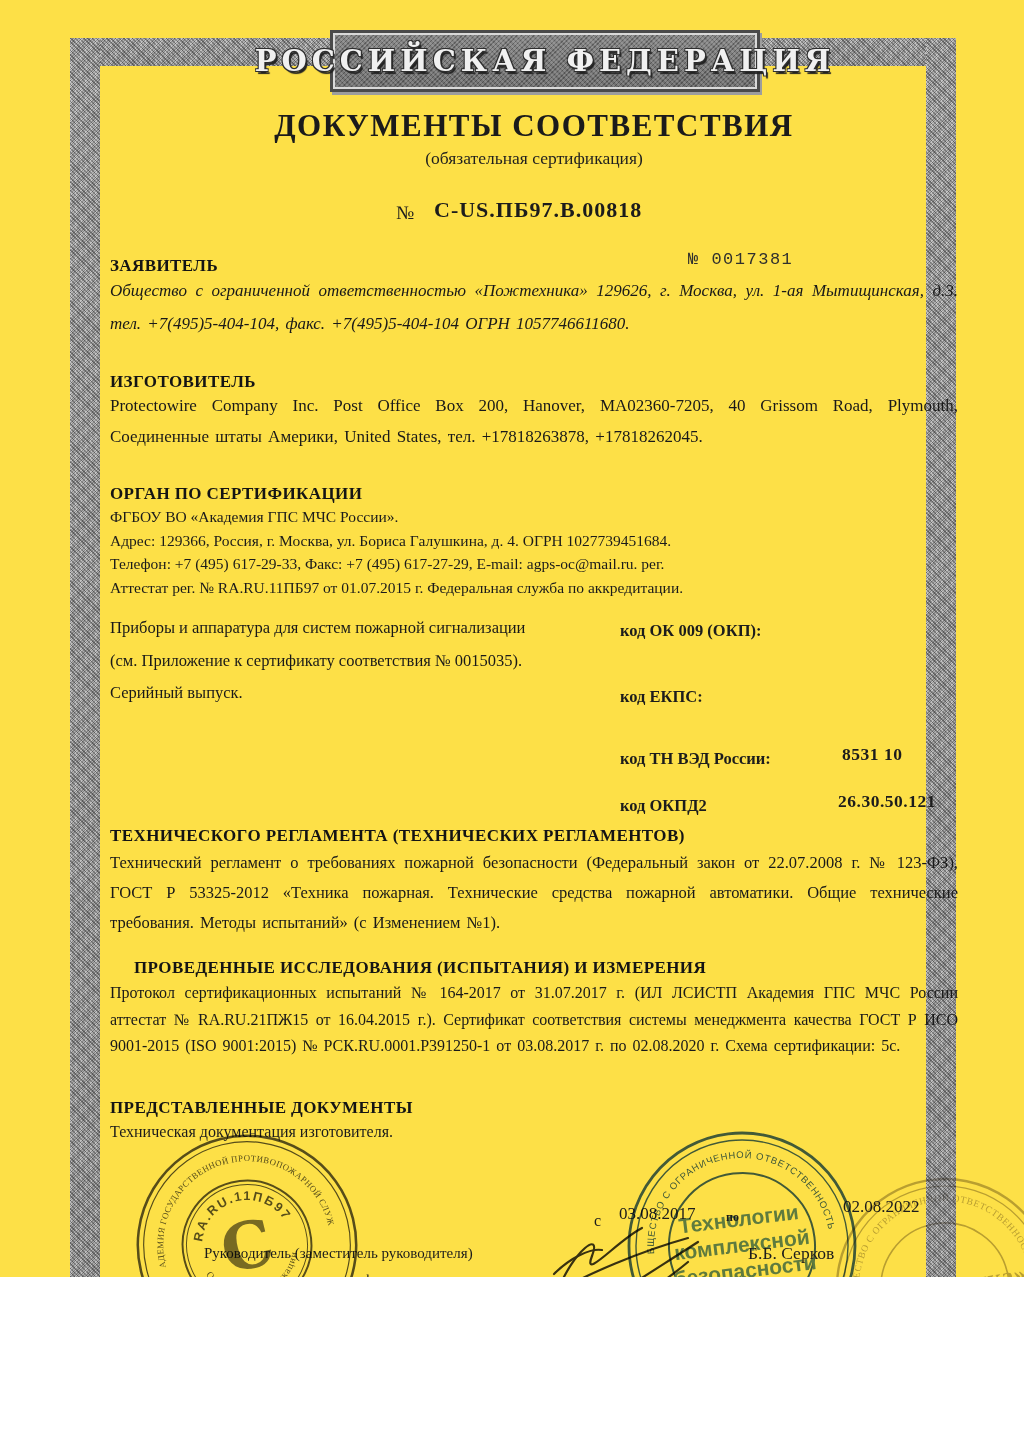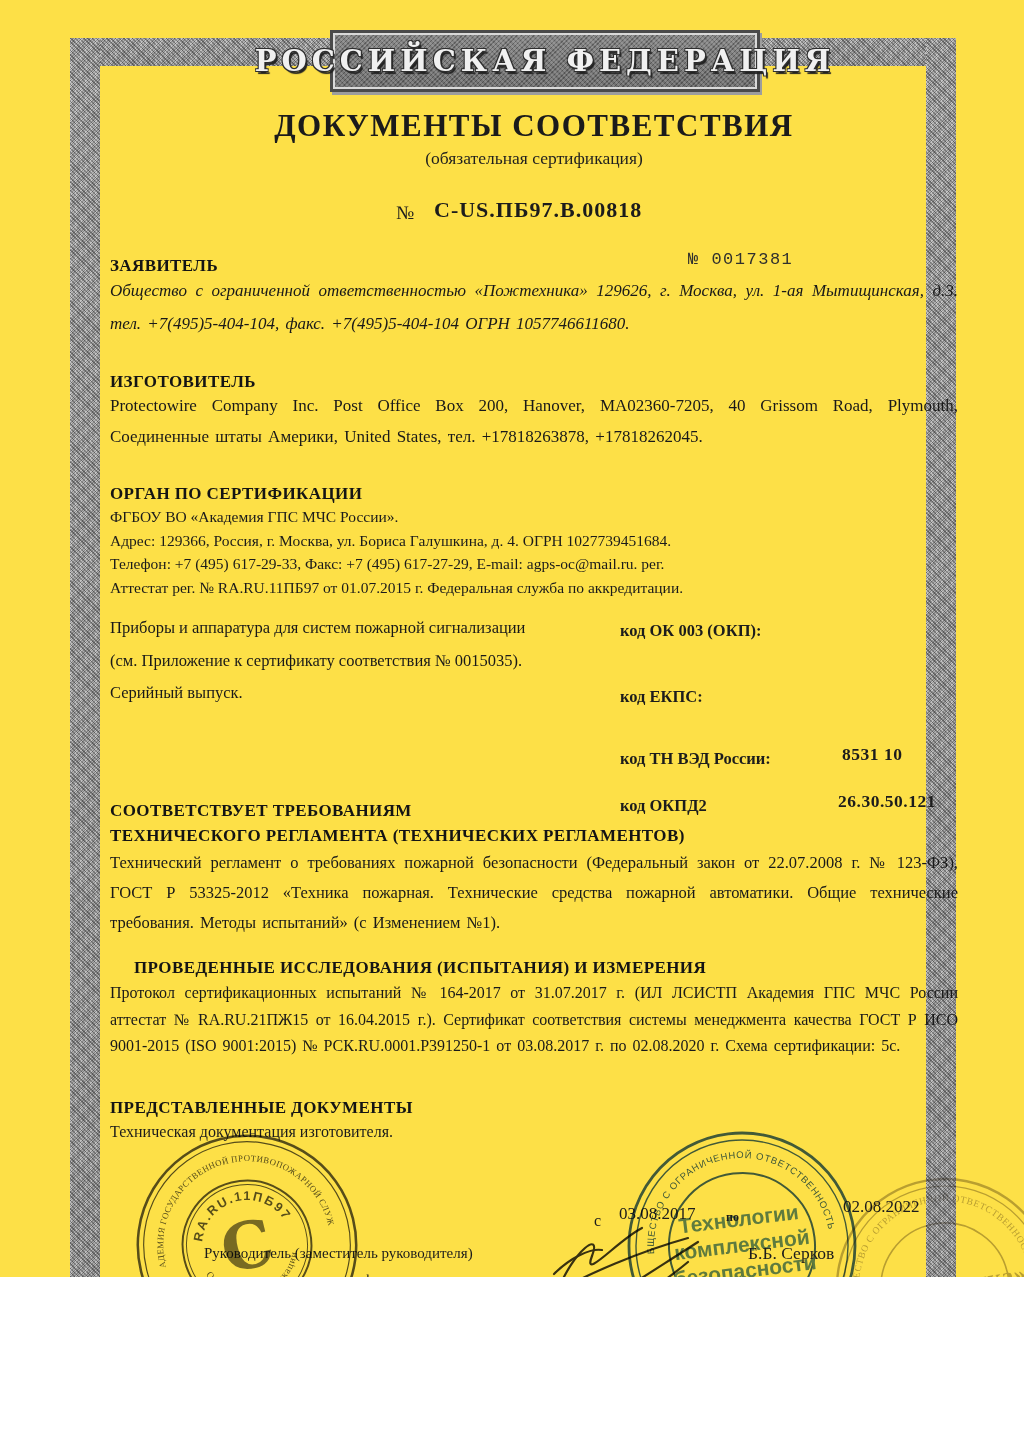--- a/index.html
+++ b/index.html
@@ -107,28 +107,27 @@
     <div class="org-line">Адрес: 129366, Россия, г. Москва, ул. Бориса Галушкина, д. 4. ОГРН 1027739451684.</div>
     <div class="org-line">Телефон: +7 (495) 617-29-33, Факс: +7 (495) 617-27-29, E-mail: agps-oc@mail.ru. рег.</div>
     <div class="org-line">Аттестат рег. № RA.RU.11ПБ97 от 01.07.2015 г. Федеральная служба по аккредитации.</div>
   </div>
 
   <div class="abs" style="left:110px; top:612px; width:480px;">
     <div class="prod-line">Приборы и аппаратура для систем пожарной сигнализации</div>
     <div class="prod-line">(см. Приложение к сертификату соответствия № 0015035).</div>
     <div class="prod-line">Серийный выпуск.</div>
   </div>
-  <div class="abs code-label" style="left:620px; top:621px;">код ОК 003 (ОКП):</div>
+  <div class="abs code-label" style="left:620px; top:621px;">код ОК 009 (ОКП):</div>
   <div class="abs code-label" style="left:620px; top:687px;">код ЕКПС:</div>
   <div class="abs code-label" style="left:620px; top:749px;">код ТН ВЭД России:</div>
   <div class="abs code-value" style="left:842px; top:744px;">8531 10</div>
   <div class="abs code-label" style="left:620px; top:796px;">код ОКПД2</div>
   <div class="abs code-value" style="left:838px; top:791px;">26.30.50.121</div>
 
-  <div class="abs h" style="left:110px; top:801px;">СООТВЕТСТВУЕТ ТРЕБОВАНИЯМ</div>
   <div class="abs h" style="left:110px; top:826px;">ТЕХНИЧЕСКОГО РЕГЛАМЕНТА (ТЕХНИЧЕСКИХ РЕГЛАМЕНТОВ)</div>
   <div class="abs t" style="left:110px; top:848px; width:848px; font-size:16.5px; line-height:30px;">Технический регламент о требованиях пожарной безопасности (Федеральный закон от 22.07.2008 г. № 123-ФЗ), ГОСТ Р 53325-2012 «Техника пожарная. Технические средства пожарной автоматики. Общие технические требования. Методы испытаний» (с Изменением №1).</div>
 
   <div class="abs h" style="left:110px; top:958px;margin-left:24px;">ПРОВЕДЕННЫЕ ИССЛЕДОВАНИЯ (ИСПЫТАНИЯ) И ИЗМЕРЕНИЯ</div>
   <div class="abs t" style="left:110px; top:980px; width:848px; font-size:16px; line-height:26.5px;">Протокол сертификационных испытаний № 164-2017 от 31.07.2017 г. (ИЛ ЛСИСТП Академия ГПС МЧС России аттестат № RA.RU.21ПЖ15 от 16.04.2015 г.). Сертификат соответствия системы менеджмента качества ГОСТ Р ИСО 9001-2015 (ISO 9001:2015) № РСК.RU.0001.Р391250-1 от 03.08.2017 г. по 02.08.2020 г. Схема сертификации: 5с.</div>
 
   <div class="abs h" style="left:110px; top:1098px;">ПРЕДСТАВЛЕННЫЕ ДОКУМЕНТЫ</div>
   <div class="abs" style="left:110px; top:1123px; font-size:16px;">Техническая документация изготовителя.</div>
 
   <span class="abs" style="left:594px; top:1212px; font-size:16px; z-index:2;">с</span>

